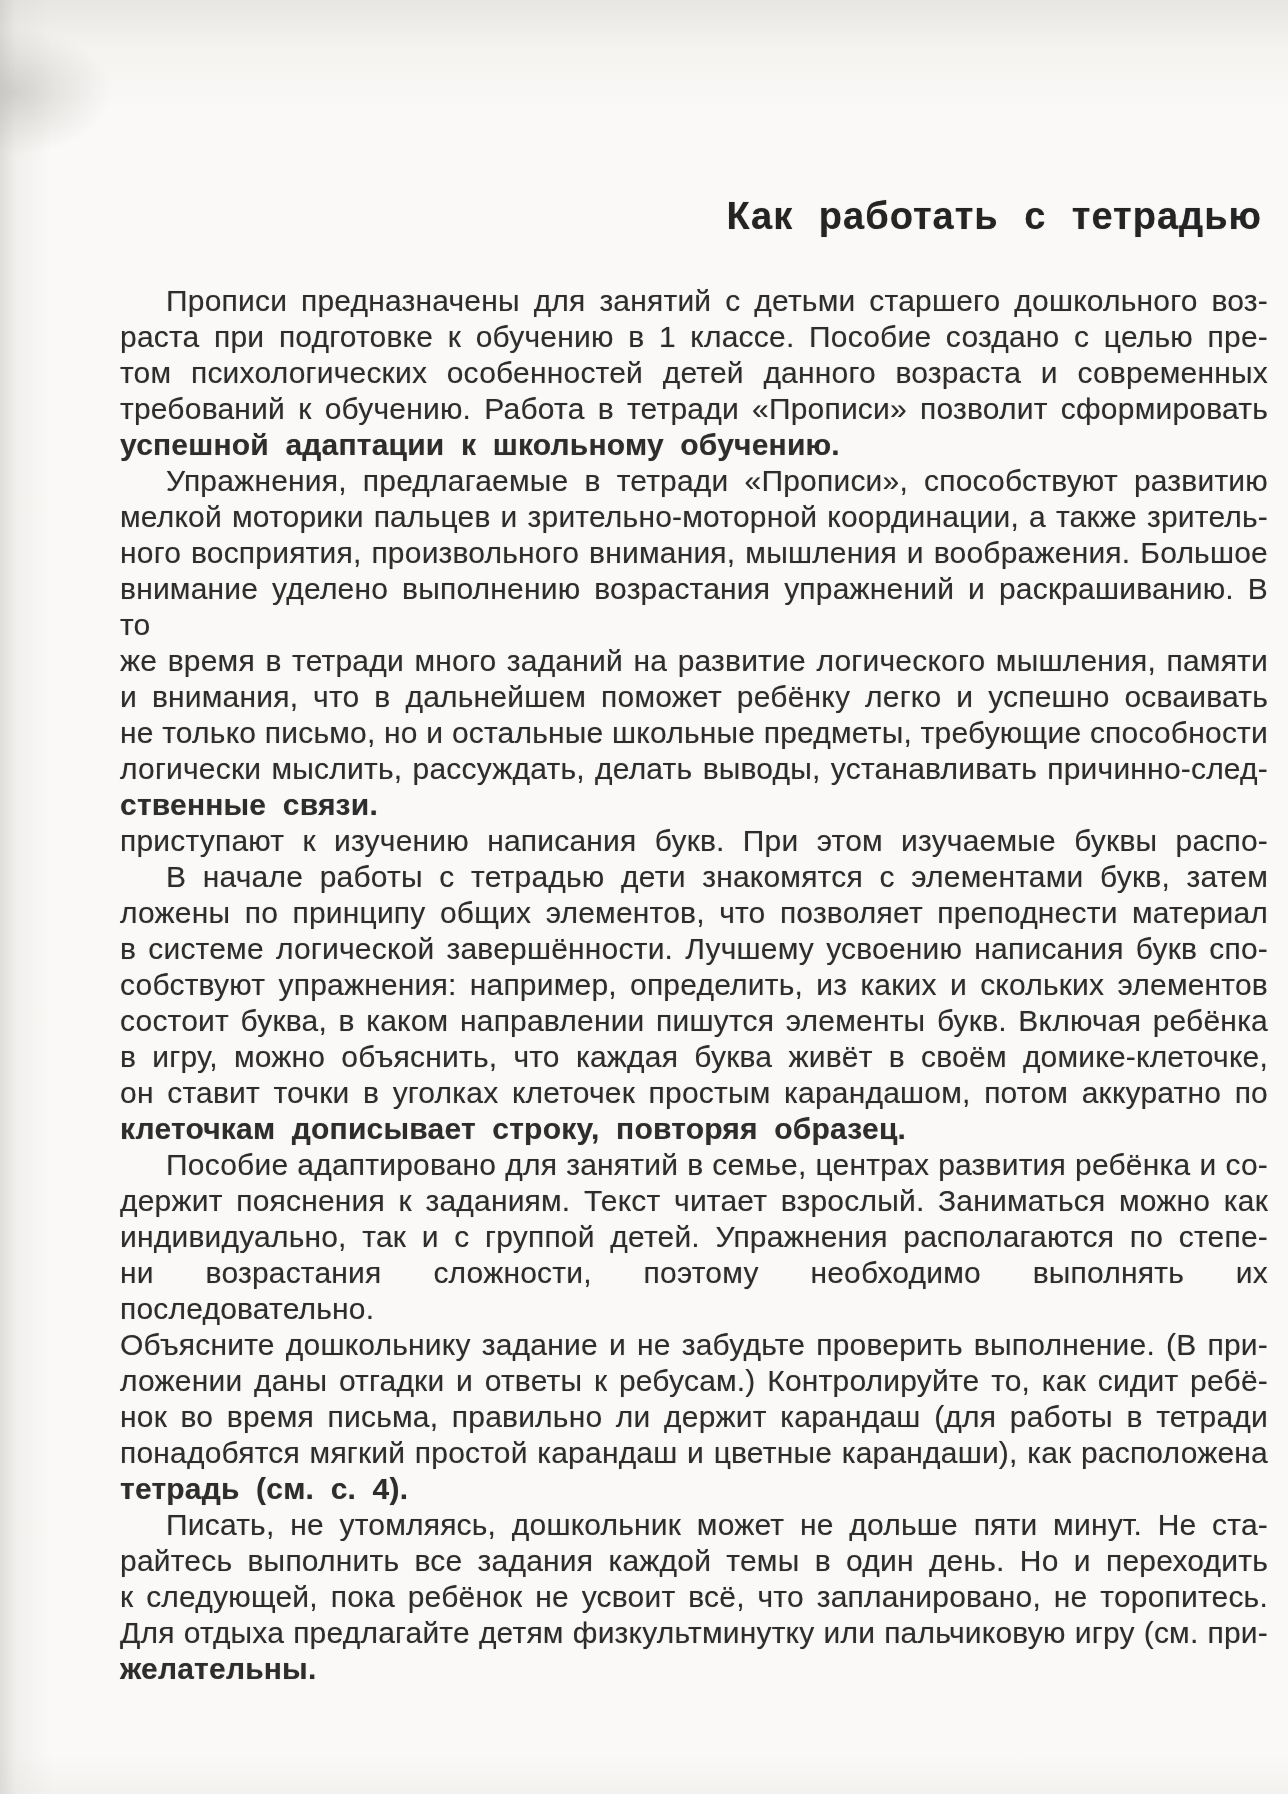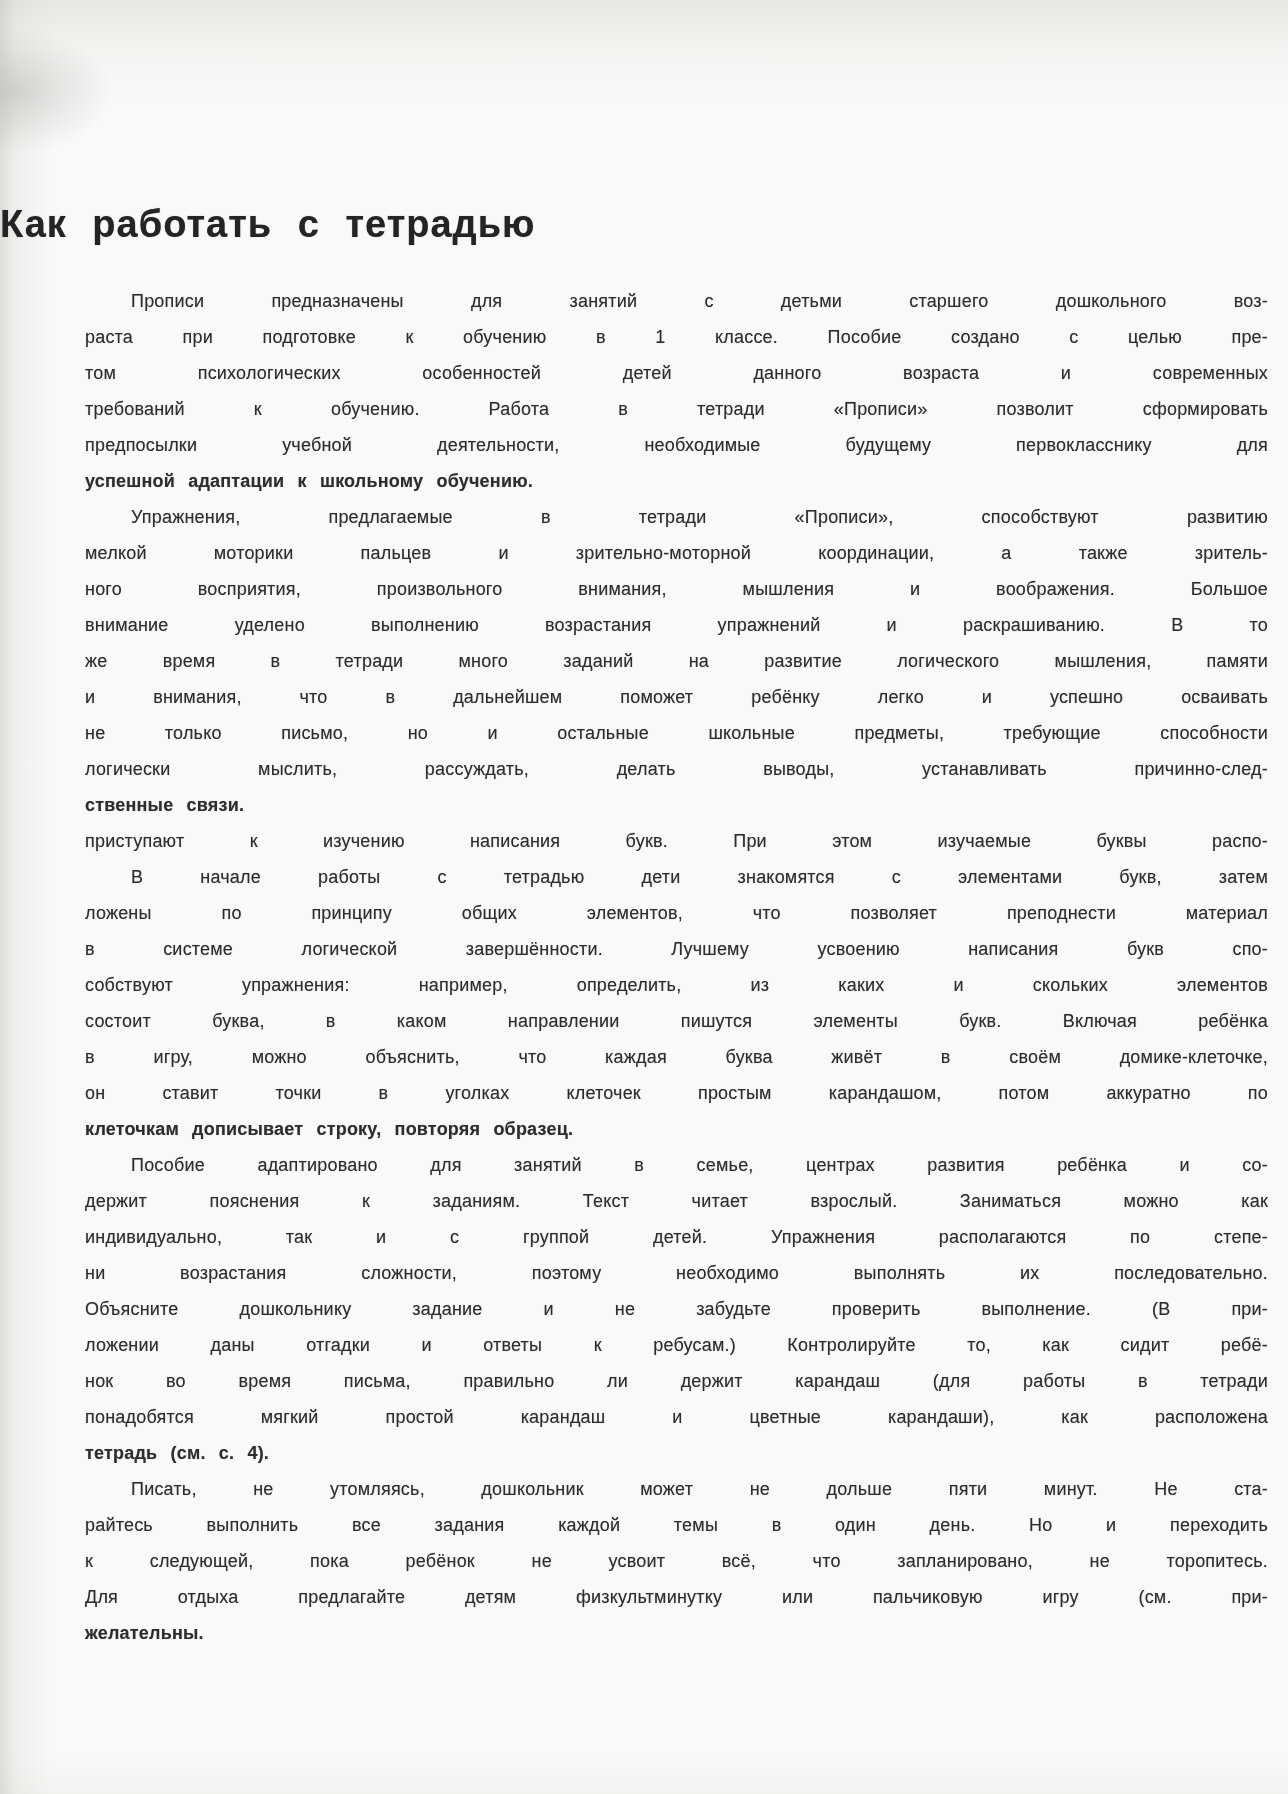--- a/index.html
+++ b/index.html
@@ -13,46 +13,47 @@
       radial-gradient(140px 90px at 14px 92px, rgba(164,162,158,0.40), rgba(164,162,158,0) 70%),
       linear-gradient(to right, rgba(188,187,183,0.45) 0px, rgba(216,215,211,0.28) 16px, rgba(244,243,241,0) 52px),
       linear-gradient(to bottom, rgba(212,211,207,0.50) 0px, rgba(230,229,225,0.30) 48px, rgba(248,247,245,0) 108px),
       linear-gradient(to top, rgba(222,221,217,0.25) 0px, rgba(248,247,245,0) 40px),
       #faf9f7;
     font-family: "Liberation Sans", "DejaVu Sans", sans-serif;
     color: #2d2d2d;
   }
   .title {
     position: absolute;
-    top: 200px; left: 0; right: 26px;
+    top: 192px; left: 0; right: 26px;
     margin: 0;
-    text-align: left;
+    text-align: right;
     font-size: 38px;
     line-height: 48px;
     font-weight: bold;
     letter-spacing: 1px;
     word-spacing: 14px;
     color: #242424;
     text-shadow: 0 0 1px rgba(40,40,40,0.45);
   }
   .body-text {
     position: absolute;
     top: 283px;
     left: 85px;
     right: 20px;
   }
   .paragraph { margin: 0; }
   .line {
-    font-size: 18px;
+    font-size: 30px;
     line-height: 36px;
     text-align: justify;
     text-align-last: justify;
     letter-spacing: 0.2px;
     white-space: normal;
     text-shadow: 0 0 1px rgba(55,55,55,0.38);
+    margin-left: 35px;
   }
   .line.first { text-indent: 46px; }
   .line.last  { text-align-last: left; word-spacing: 8px; font-weight: bold; }
   .footer {
     position: absolute;
     top: 1745px;
     left: 85px;
     right: 20px;
     text-align: center;
     font-size: 28px;
@@ -68,21 +69,20 @@
 <body>
 
 <div class="page">
   <h1 class="title">Как работать с тетрадью</h1>
   <div class="body-text" id="paragraphs">
       <div class="paragraph">
         <div class="line first">Прописи предназначены для занятий с детьми старшего дошкольного воз-</div>
         <div class="line">раста при подготовке к обучению в 1 классе. Пособие создано с целью пре-</div>
         <div class="line">том психологических особенностей детей данного возраста и современных</div>
         <div class="line">требований к обучению. Работа в тетради «Прописи» позволит сформировать</div>
-        <div class="line">предпосылки учебной деятельности, необходимые будущему первокласснику для</div>
         <div class="line last">успешной адаптации к школьному обучению.</div>
       </div>
       <div class="paragraph">
         <div class="line first">Упражнения, предлагаемые в тетради «Прописи», способствуют развитию</div>
         <div class="line">мелкой моторики пальцев и зрительно-моторной координации, а также зритель-</div>
         <div class="line">ного восприятия, произвольного внимания, мышления и воображения. Большое</div>
         <div class="line">внимание уделено выполнению возрастания упражнений и раскрашиванию. В то</div>
         <div class="line">же время в тетради много заданий на развитие логического мышления, памяти</div>
         <div class="line">и внимания, что в дальнейшем поможет ребёнку легко и успешно осваивать</div>
         <div class="line">не только письмо, но и остальные школьные предметы, требующие способности</div>

